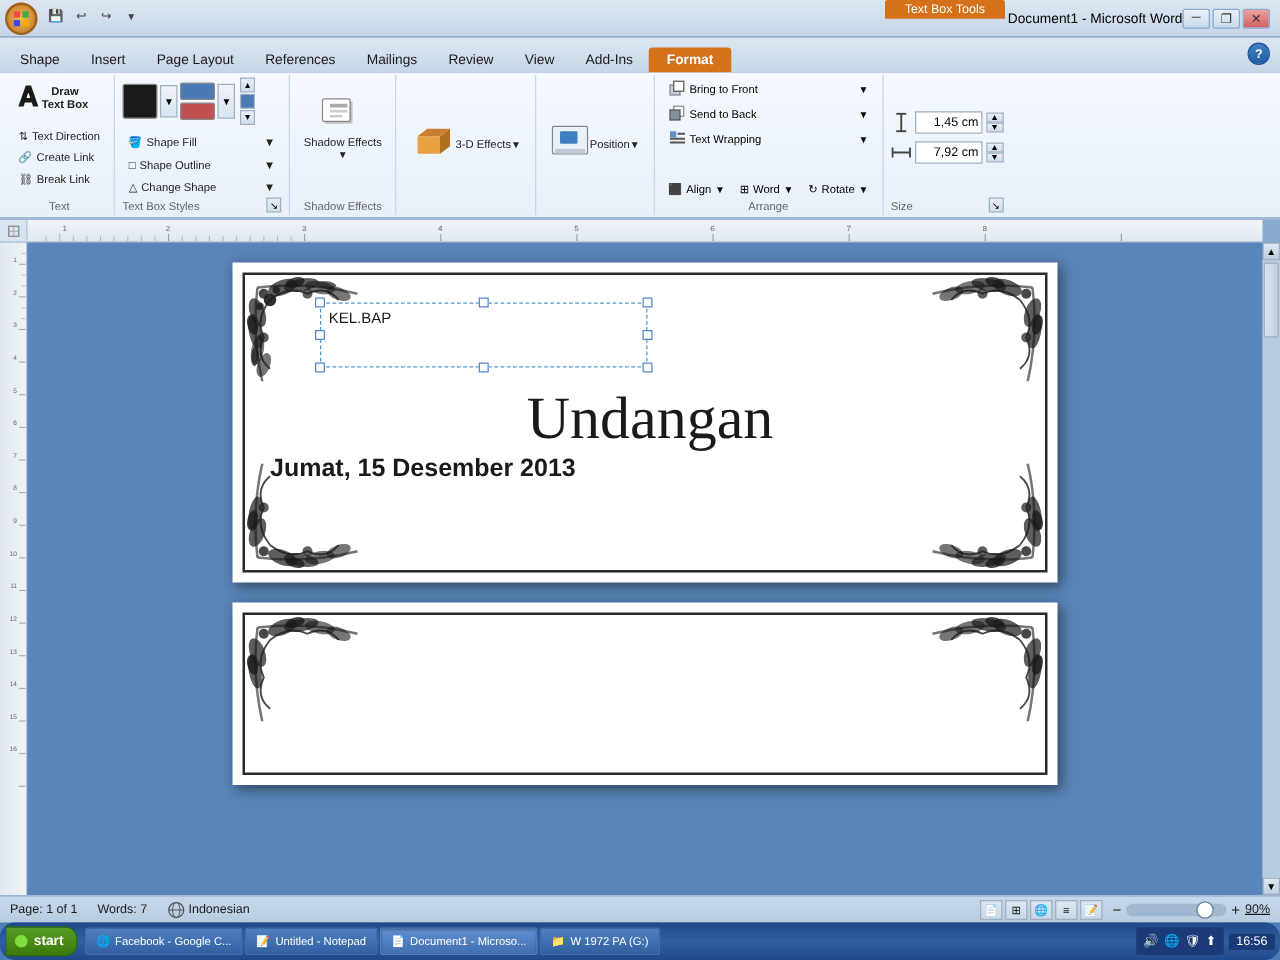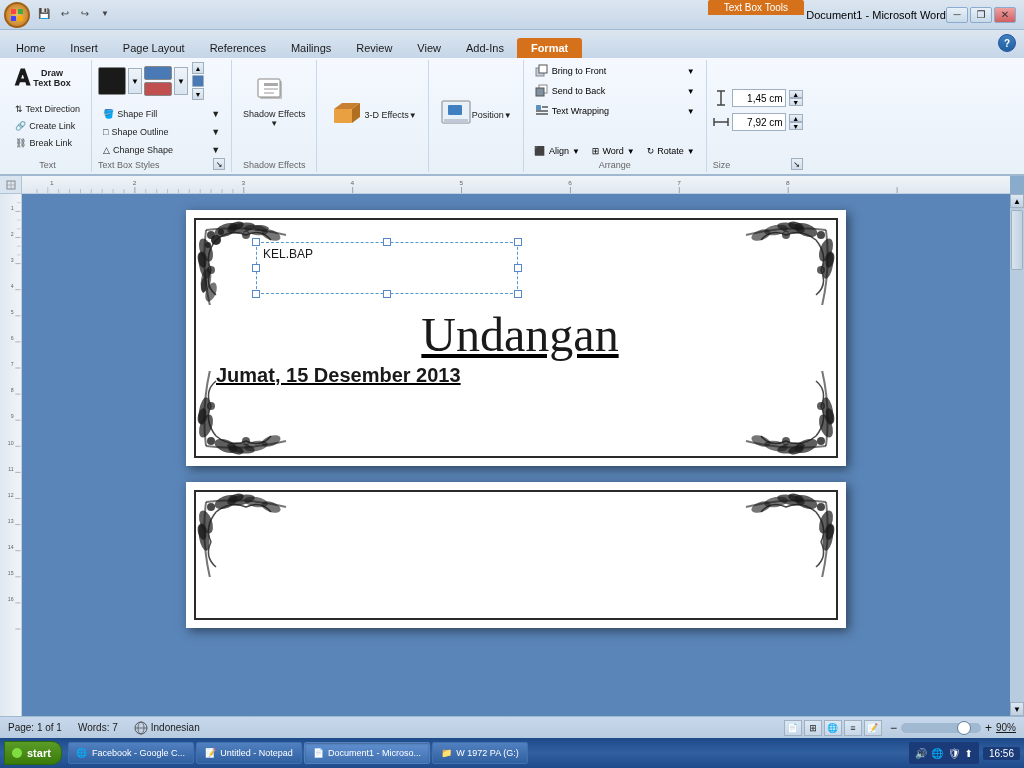--- a/index.html
+++ b/index.html
@@ -207,21 +207,20 @@
 
     
     .page {
       background: white;
       width: 680px;
       margin: 0 auto 20px;
       min-height: 240px;
       box-shadow: 2px 2px 8px rgba(0,0,0,0.4);
       position: relative;
       padding: 8px;
-      text-decoration: underline;
     }
 
     .page-inner {
       border: 2px solid #1a1a1a;
       position: relative;
       min-height: 220px;
       padding: 10px;
       overflow: hidden;
     }
 
@@ -326,20 +325,21 @@
     }
 
     
     .taskbar {
       height: 30px;
       background: linear-gradient(to bottom, #1e4a8a, #3060a0, #1e4a8a);
       display: flex;
       align-items: center;
       gap: 2px;
       padding: 0 4px;
+      border-radius: 12px;
     }
     .start-btn {
       background: linear-gradient(to bottom, #5a9c28, #3a7a0a);
       color: white;
       font-weight: bold;
       font-size: 11px;
       padding: 2px 10px 2px 6px;
       border-radius: 0 10px 10px 0;
       cursor: pointer;
       height: 24px;
@@ -460,21 +460,21 @@
     <div style="position: absolute; right: 220px; top: 0; background: #d4711a; color: white; font-size: 10px; padding: 2px 16px; border-radius: 2px 2px 0 0;">Text Box Tools</div>
 
     <div class="title-bar-right">
       <div class="title-btn">─</div>
       <div class="title-btn">❐</div>
       <div class="title-btn close">✕</div>
     </div>
   </div>
 
   <div class="ribbon-tabs" style="position: relative; padding-left: 4px; background: linear-gradient(to bottom, #dce6f0, #c5d6e8); height: 28px; display: flex; align-items: flex-end;">
-    <div class="ribbon-tab">Home</div>
+    <div class="ribbon-tab">Shape</div>
     <div class="ribbon-tab">Insert</div>
     <div class="ribbon-tab">Page Layout</div>
     <div class="ribbon-tab">References</div>
     <div class="ribbon-tab">Mailings</div>
     <div class="ribbon-tab">Review</div>
     <div class="ribbon-tab">View</div>
     <div class="ribbon-tab">Add-Ins</div>
     <div class="ribbon-tab active" style="background: #d4711a; color: white; border-radius: 3px 3px 0 0;">Format</div>
     <div class="help-btn" style="position: absolute; right: 8px; top: 4px;">?</div>
   </div>

